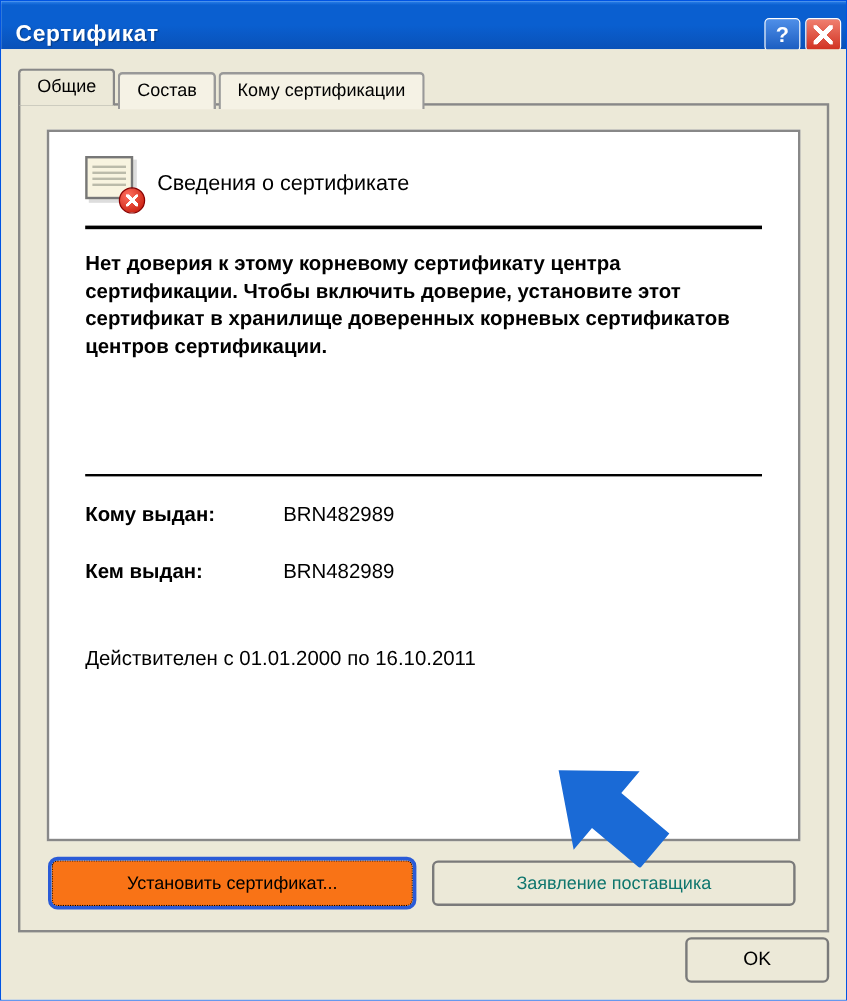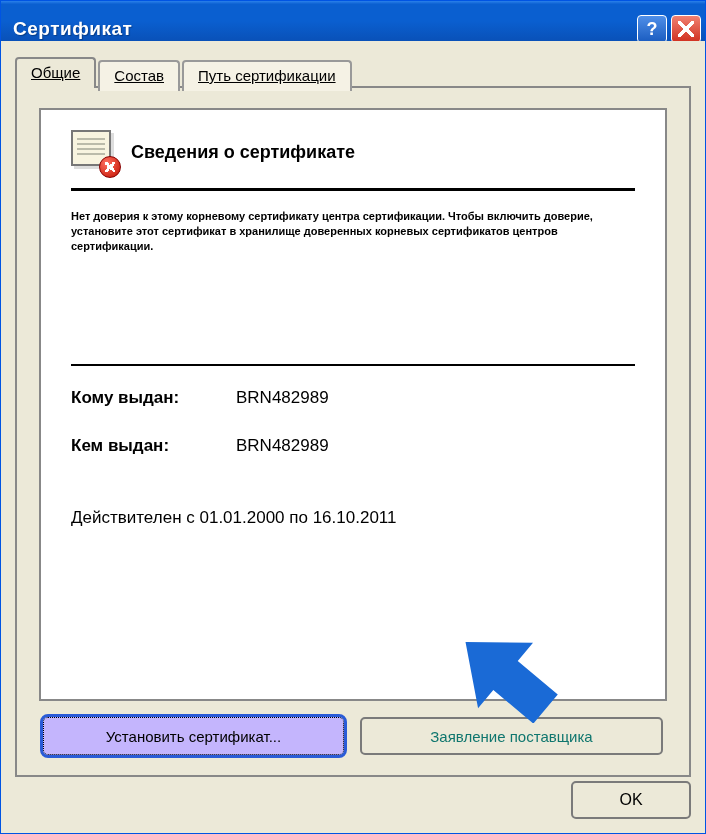--- a/index.html
+++ b/index.html
@@ -65,21 +65,20 @@
     padding: 16px 14px 14px 14px;
     display: flex;
     flex-direction: column;
   }
   
   .tab-row {
     display: flex;
     position: relative;
     z-index: 2;
     margin-bottom: -2px;
-    text-decoration: underline;
   }
   .tab {
     padding: 5px 14px 5px 14px;
     font-size: 15px;
     border: 2px solid #888;
     border-bottom: none;
     background: #ece9d8;
     border-top-left-radius: 4px;
     border-top-right-radius: 4px;
     margin-right: 2px;
@@ -148,29 +147,29 @@
   }
   .cert-badge::before {
     content: "";
     width: 10px; height: 10px;
     background:
       linear-gradient(45deg, transparent 40%, #fff 40%, #fff 60%, transparent 60%),
       linear-gradient(-45deg, transparent 40%, #fff 40%, #fff 60%, transparent 60%);
   }
   .cert-title {
     font-size: 18px;
-    font-weight: bold;
+    font-weight: normal;
   }
   .hr-thick {
     border: none;
     border-top: 3px solid #000;
     margin: 8px 0 18px;
   }
   .cert-message {
-    font-size: 11px;
+    font-size: 17px;
     font-weight: bold;
     line-height: 1.35;
   }
   .spacer-mid { flex-grow: 0.35; }
   .hr-thin {
     border: none;
     border-top: 2px solid #000;
     margin: 30px 0 22px;
   }
   .field-row {
@@ -215,21 +214,21 @@
     background: #ece9d8;
     font-size: 15px;
     display: flex;
     align-items: center;
     justify-content: center;
     cursor: pointer;
   }
   .btn.highlight {
     outline: 3px solid #2a5bd7;
     outline-offset: 0px;
-    background: #c4b5fd;
+    background: #f97316;
     border: 1px dotted #000;
   }
   .btn.disabled {
     color: #0f766e;
     cursor: default;
   }
   
   .bottom-bar {
     display: flex;
     justify-content: flex-end;
@@ -259,21 +258,21 @@
       <div class="titlebar-btn titlebar-close">
         <span></span>
       </div>
     </div>
   </div>
 
   <div class="client">
     <div class="tab-row">
       <div class="tab active">Общие</div>
       <div class="tab inactive">Состав</div>
-      <div class="tab inactive">Путь сертификации</div>
+      <div class="tab inactive">Кому сертификации</div>
     </div>
 
     <div class="tab-panel">
       <div class="cert-panel">
 
         <div class="cert-header">
           <div class="cert-icon-wrap">
             <div class="cert-doc"></div>
             <div class="cert-badge"></div>
           </div>

